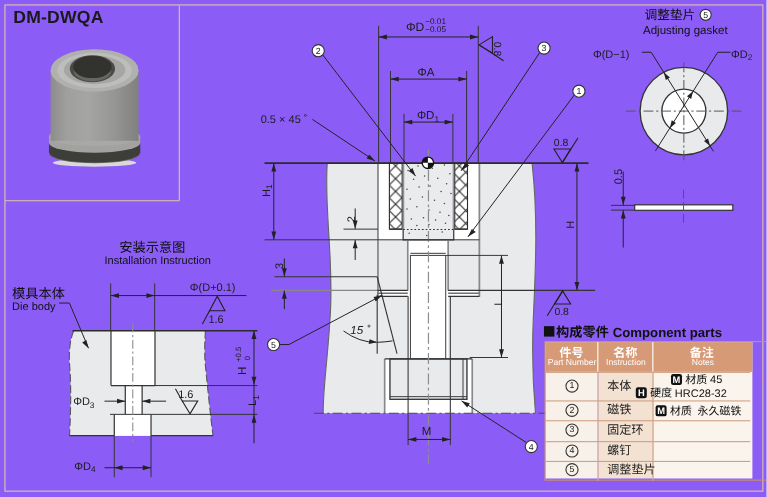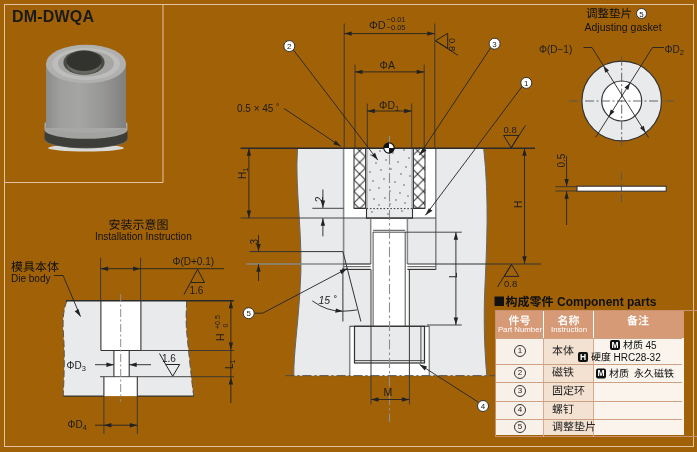--- a/index.html
+++ b/index.html
@@ -1,16 +1,16 @@
 <!DOCTYPE html>
 <html><head>
 <meta charset="utf-8">
 <style>
   html,body{margin:0;padding:0;background:#fff;}
-  #page{position:relative;width:697px;height:452px;background:#a16207;overflow:hidden;
+  #page{position:relative;width:697px;height:452px;background:#8b5cf6;overflow:hidden;
         font-family:"Liberation Sans",sans-serif;}
   #border{position:absolute;left:4px;top:4px;width:688px;height:441px;border:1px solid #e3c3a4;}
   #title{position:absolute;left:12px;top:8px;font-size:16px;font-weight:bold;color:#1a1a1a;letter-spacing:0.2px;}
   svg{position:absolute;left:0;top:0;}
   #ptable{position:absolute;left:495px;top:310px;width:204px;height:127px;border:1px solid #c9926d;box-sizing:border-box;}
   .colbg{position:absolute;top:0;height:123.5px;}
   .vsep{position:absolute;width:1px;}
   .hsep{position:absolute;left:0;width:186px;height:1px;background:#cfa184;}
   .hcell{position:absolute;top:2px;text-align:center;color:#fff;}
   .cnh{height:11.5px;}
@@ -445,20 +445,24 @@
   <div class="hsep" style="top:89.5px;"></div>
   <div class="hsep" style="top:108px;"></div>
 
   <div class="hcell" style="left:0;width:48px;">
         <div class="cnh"></div>
         <div class="enh">Part Number</div>
       </div>
   <div class="hcell" style="left:48px;width:50px;">
         <div class="cnh"></div>
         <div class="enh">Instruction</div>
+      </div>
+  <div class="hcell" style="left:98px;width:90px;">
+        <div class="cnh"></div>
+        <div class="enh">Notes</div>
       </div>
 
   <div class="ncell" style="top:33.5px;"><span class="num">1</span></div>
   <div class="ncell" style="top:55.5px;"><span class="num">2</span></div>
   <div class="ncell" style="top:74px;"><span class="num">3</span></div>
   <div class="ncell" style="top:92.5px;"><span class="num">4</span></div>
   <div class="ncell" style="top:110px;"><span class="num">5</span></div>
 
 </div>
 <svg id="ovl" width="697" height="452" viewBox="0 0 697 452" style="pointer-events:none;">

